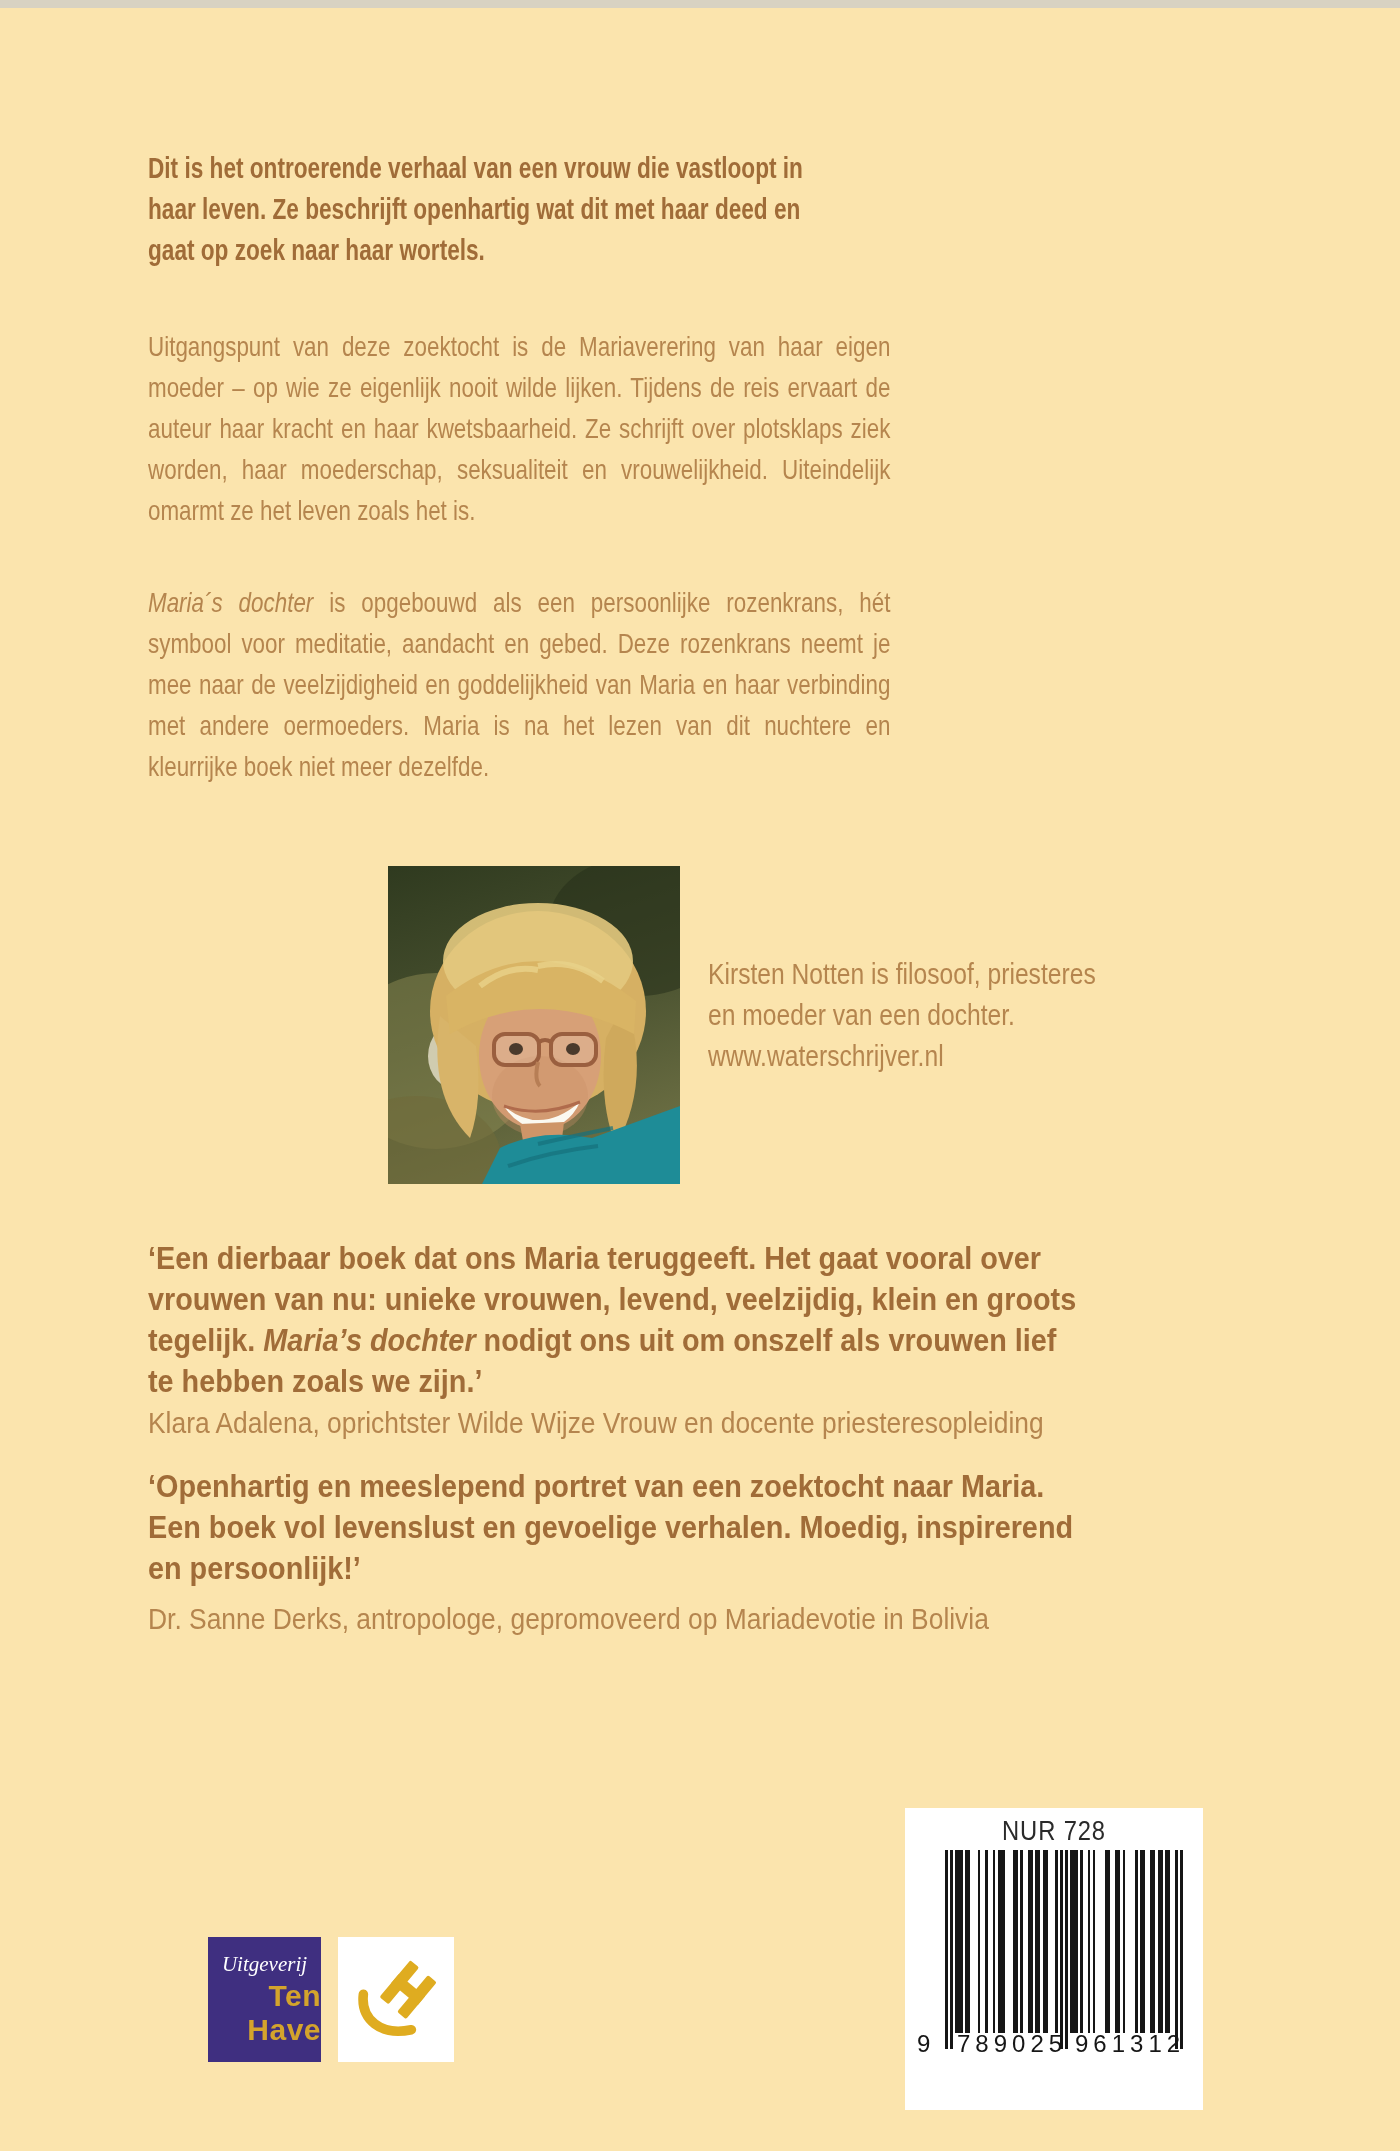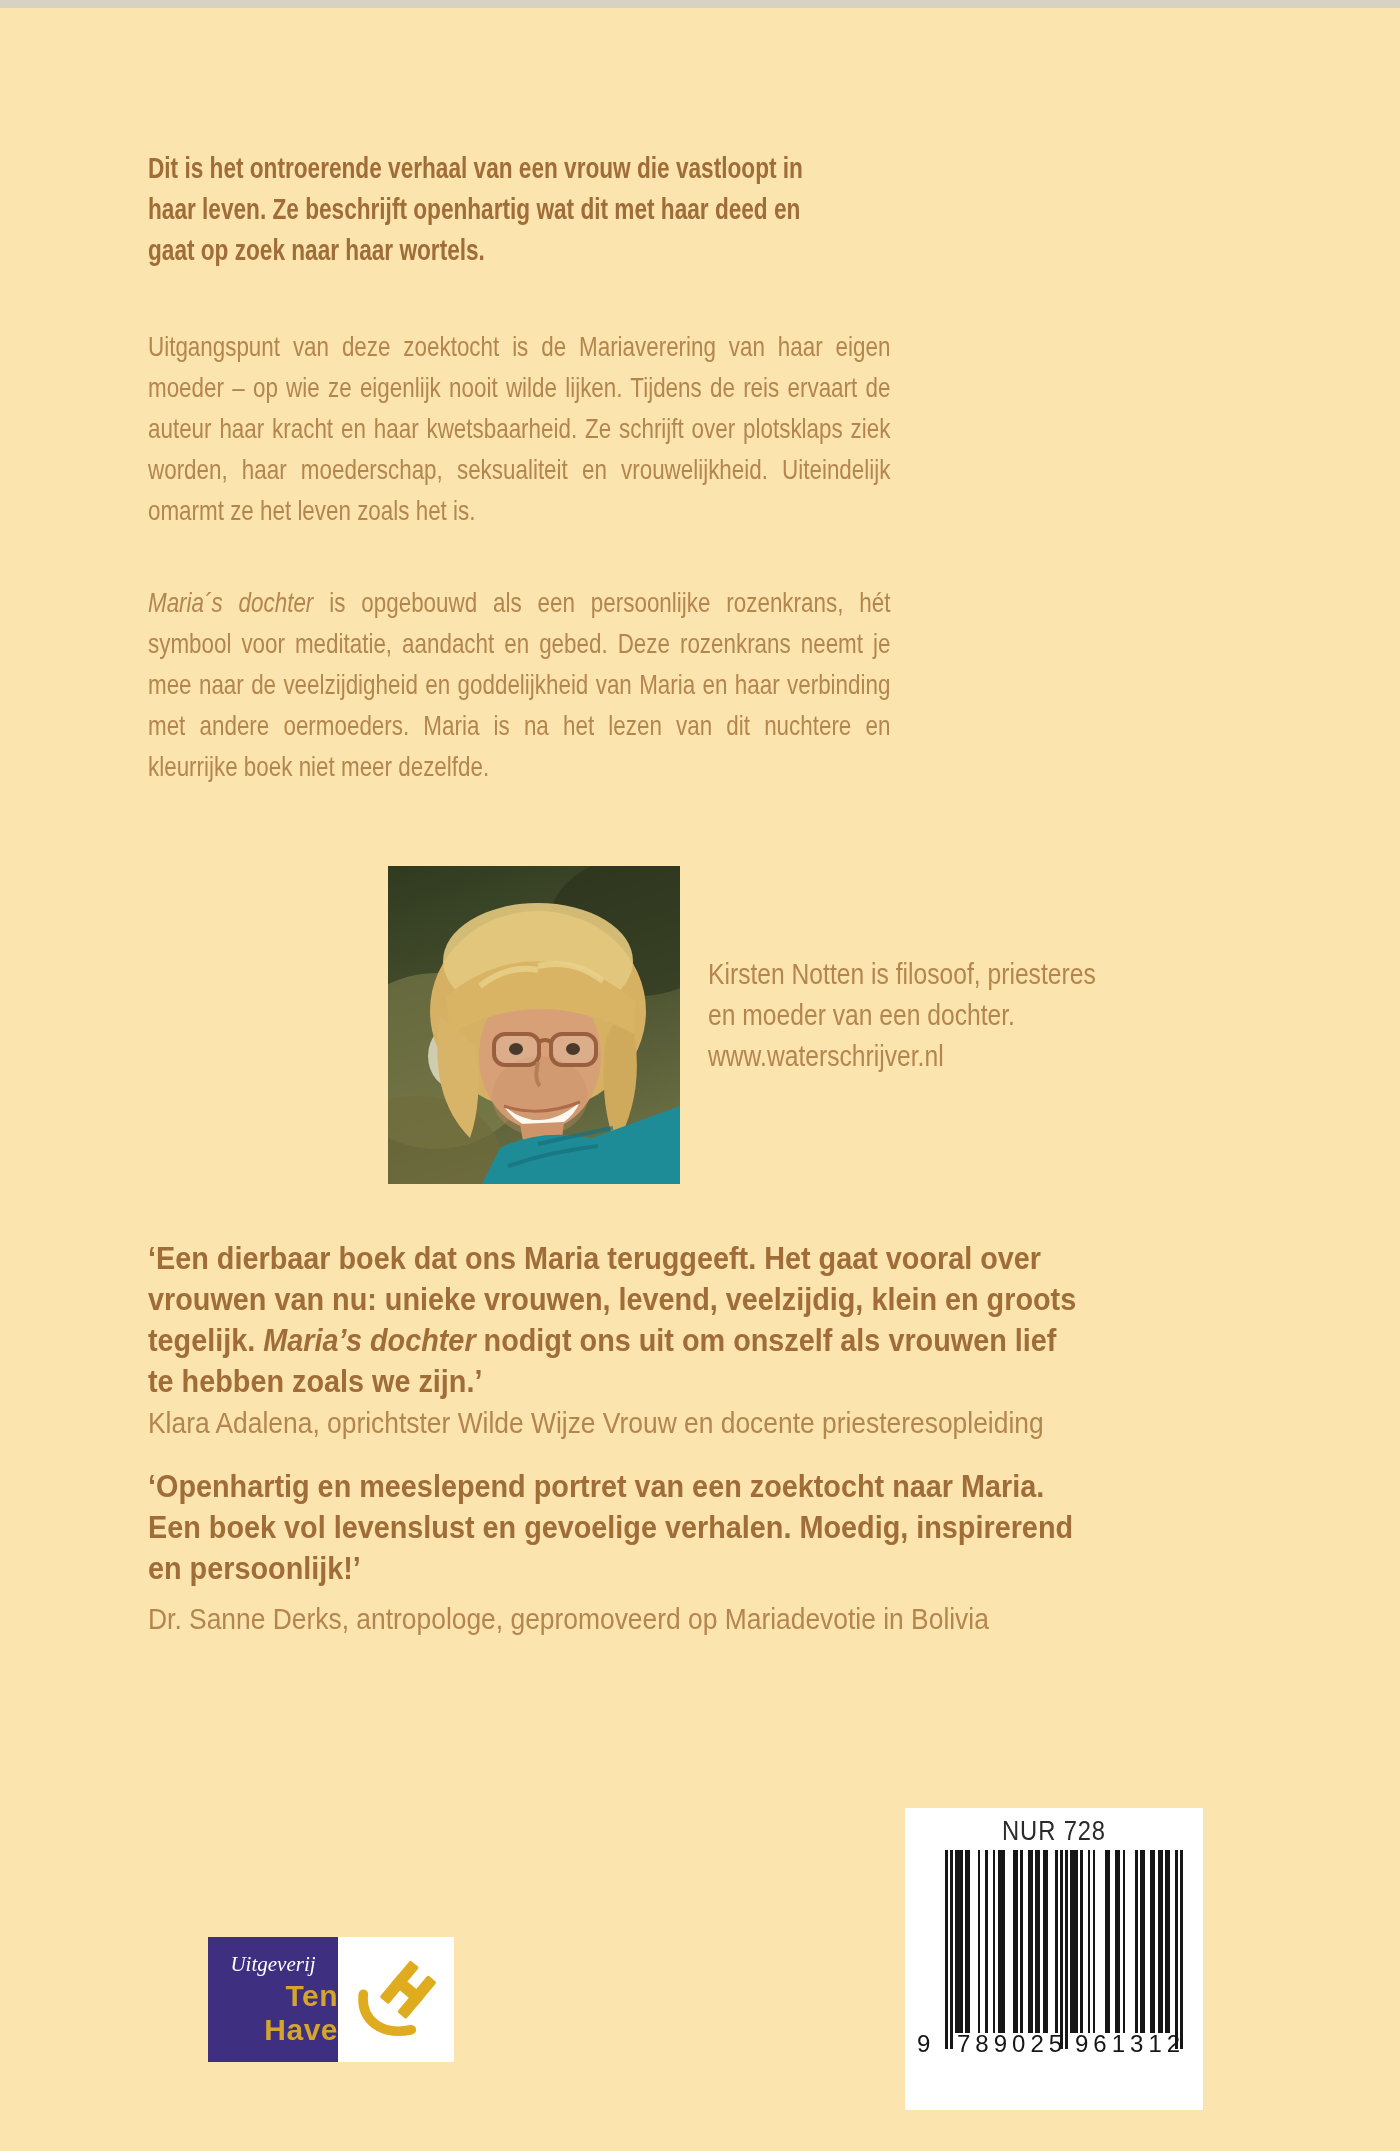--- a/index.html
+++ b/index.html
@@ -62,21 +62,21 @@
   .bc-mod{width:2.5px;height:183px;}
   .bc-mod.bar{background:#161616;}
   .bc-mod.guard{height:199px;}
   .bc-digit{position:absolute;top:222px;font-size:24px;color:#161616;}
   .d-lead{left:12px;}
   .d-left{left:52px;width:100px;text-align:right;letter-spacing:5px;}
   .d-right{left:170px;width:100px;text-align:right;letter-spacing:5px;}
 
   
   .pub-purple{
-    left:208px;top:1929px;width:130px;height:125px;background:#3F2F80;
+    left:208px;top:1929px;width:113px;height:125px;background:#3F2F80;
     display:flex;flex-direction:column;align-items:center;justify-content:center;gap:2px;
   }
   .pub-imprint{
     font-family:"Liberation Serif","DejaVu Serif",serif;font-style:italic;
     color:#FFFFFF;font-size:21px;
   }
   .pub-name{
     font-family:Liberation Sans, sans-serif;font-weight:bold;
     color:#D4A42C;font-size:30px;letter-spacing:.5px;text-align:right;
   }

